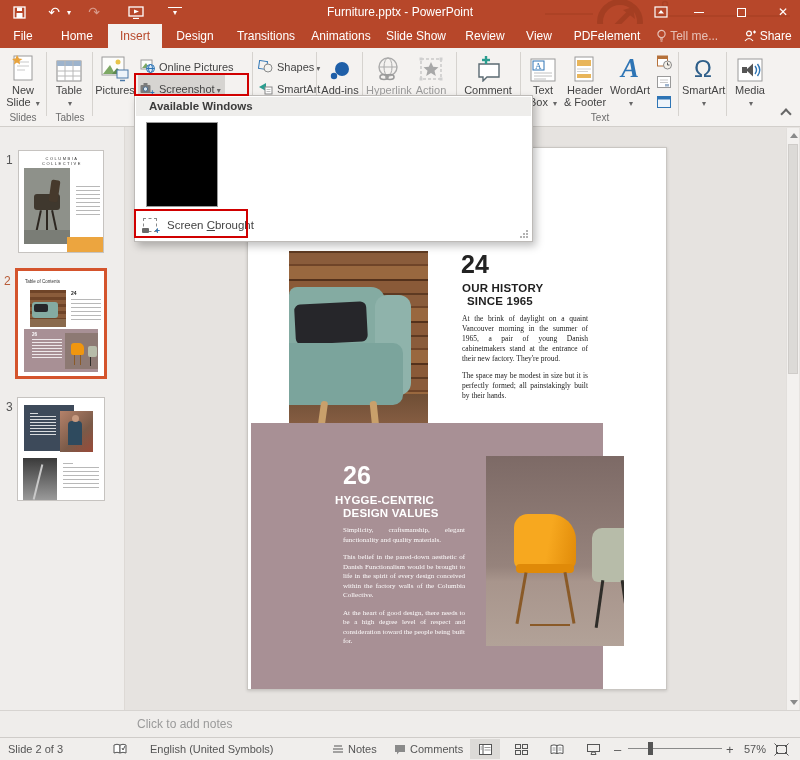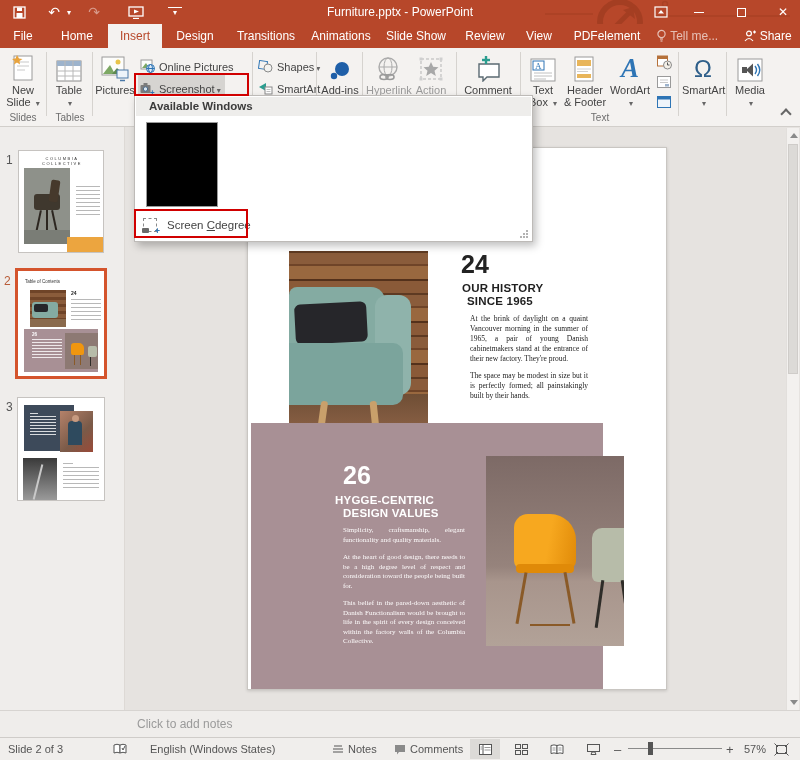--- a/index.html
+++ b/index.html
@@ -59,21 +59,21 @@
   .thumb.sel{border:3px solid #d4542c;}
   .tl{height:1px;background:#b8b8b8;margin:3px 0;}
   .tlw{height:1px;background:rgba(255,255,255,.8);margin:2px 0;}
 
   .slidepage{position:absolute;left:247px;top:147px;width:420px;height:543px;background:#fff;
              border:1px solid #c9c6c2;box-shadow:0 1px 3px rgba(0,0,0,.15);}
   .serif{font-family:"Liberation Serif",serif;}
   .sec-num{font-size:25px;font-weight:bold;color:#222;line-height:25px;}
   .sec-h{font-size:11.5px;font-weight:bold;color:#1f1f1f;letter-spacing:.2px;line-height:13px;}
   .bodytxt{font-size:7.5px;line-height:10px;color:#222;text-align:justify;}
-  .bodytxt p{margin:0 0 7px 8px;}
+  .bodytxt p{margin:0 0 7px 0;}
   .mauve{position:absolute;left:3px;top:275px;width:352px;height:266px;background:#a89095;}
   .mauve .sec-num,.mauve .sec-h{color:#fff;}
   .wbody{font-size:7px;line-height:9.5px;color:#fdfbfb;text-align:justify;}
   .wbody p{margin:0 0 8px 0;}
   .lead{}
 
   
   .photo{position:absolute;overflow:hidden;}
   .wood{position:absolute;left:0;top:0;right:0;height:75%;
         background:repeating-linear-gradient(180deg,#5e3a22 0 2px,#8a5c3b 2px 13px,#6f4428 13px 15px,#99683f 15px 28px,#54311b 28px 30px,#8a5a38 30px 42px);}
@@ -527,22 +527,22 @@
       <p>At the brink of daylight on a quaint Vancouver morning in the summer of 1965, a pair of young Danish cabinetmakers stand at the entrance of their new factory. They're proud.</p>
       <p>The space may be modest in size but it is perfectly formed; all painstakingly built by their hands.</p>
     </div>
 
     <div class="mauve">
       <div class="ab" style="left:92px;top:40px"><span class="sec-num">26</span></div>
       <div class="ab sec-h" style="left:84px;top:71px">HYGGE-CENTRIC</div>
       <div class="ab sec-h" style="left:92px;top:84px">DESIGN VALUES</div>
       <div class="ab serif wbody" style="left:92px;top:103px;width:122px">
         <p class="lead">Simplicity, craftsmanship, elegant functionality and quality materials.</p>
+        <p>This belief in the pared-down aesthetic of Danish Functionalism would be brought to life in the spirit of every design conceived within the factory walls of the Columbia Collective.</p>
         <p>At the heart of good design, there needs to be a high degree level of respect and consideration toward the people being built for.</p>
-        <p>This belief in the pared-down aesthetic of Danish Functionalism would be brought to life in the spirit of every design conceived within the factory walls of the Columbia Collective.</p>
       </div>
     </div>
 
     <div class="photo" style="left:238px;top:308px;width:138px;height:190px">
       <div class="chairbg"></div>
       <div class="ab" style="left:28px;top:58px;width:62px;height:56px;background:linear-gradient(100deg,#f7a81f 55%,#e08a08);border-radius:14px 26px 9px 9px"></div>
       <div class="ab" style="left:30px;top:108px;width:58px;height:9px;background:#e08a08;border-radius:4px"></div>
       <div class="leg" style="left:34px;top:116px;height:52px;transform:rotate(10deg)"></div>
       <div class="leg" style="left:82px;top:116px;height:52px;transform:rotate(-10deg)"></div>
       <div class="leg" style="left:44px;top:160px;height:10px;width:40px;background:none;border-bottom:2.5px solid #8a5a28"></div>
@@ -564,21 +564,21 @@
 
   <div class="statusbar">
     <div class="sb" style="left:8px">Slide 2 of 3</div>
     <div class="sb" style="left:113px">
       <svg width="15" height="12">
           <path d="M1,2 q3,-1.5 6,0 v8 q-3,-1.5 -6,0 z" fill="#fff" stroke="#555"></path>
           <path d="M7,2 q3,-1.5 6,0 v8 q-3,-1.5 -6,0 z" fill="#fff" stroke="#555"></path>
           <polyline points="9,5 10,7 12,3" fill="none" stroke="#555"></polyline>
         </svg>
     </div>
-    <div class="sb" style="left:150px">English (Windows States)</div>
+    <div class="sb" style="left:150px">English (United Symbols)</div>
     <div class="sb" style="left:332px">
       <svg style="margin-right:4px" width="12" height="10">
           <line x1="2" y1="2" x2="10" y2="2" stroke="#555"></line>
           <line x1="1" y1="5" x2="11" y2="5" stroke="#555"></line>
           <line x1="1" y1="8" x2="11" y2="8" stroke="#555"></line>
         </svg>
       <span>Notes</span>
     </div>
     <div class="sb" style="left:394px">
       <svg style="margin-right:4px" width="12" height="11">
@@ -638,21 +638,21 @@
   </div>
 
   <div class="dropdown">
     <div class="dd-header">Available Windows</div>
     <div class="dd-thumb"></div>
     <div class="dd-clip">
       <span class="clipicon">
           <span class="cam"></span>
           <span class="plus">+</span>
         </span>
-      <span><span>Screen </span><span style="text-decoration:underline">C</span><span>degree</span></span>
+      <span><span>Screen </span><span style="text-decoration:underline">C</span><span>brought</span></span>
     </div>
     <svg class="grip" width="10" height="10">
         <circle cx="8" cy="2" r="1" fill="#9a9a9a"></circle>
         <circle cx="5" cy="5" r="1" fill="#9a9a9a"></circle>
         <circle cx="8" cy="5" r="1" fill="#9a9a9a"></circle>
         <circle cx="2" cy="8" r="1" fill="#9a9a9a"></circle>
         <circle cx="5" cy="8" r="1" fill="#9a9a9a"></circle>
         <circle cx="8" cy="8" r="1" fill="#9a9a9a"></circle>
       </svg>
   </div>

